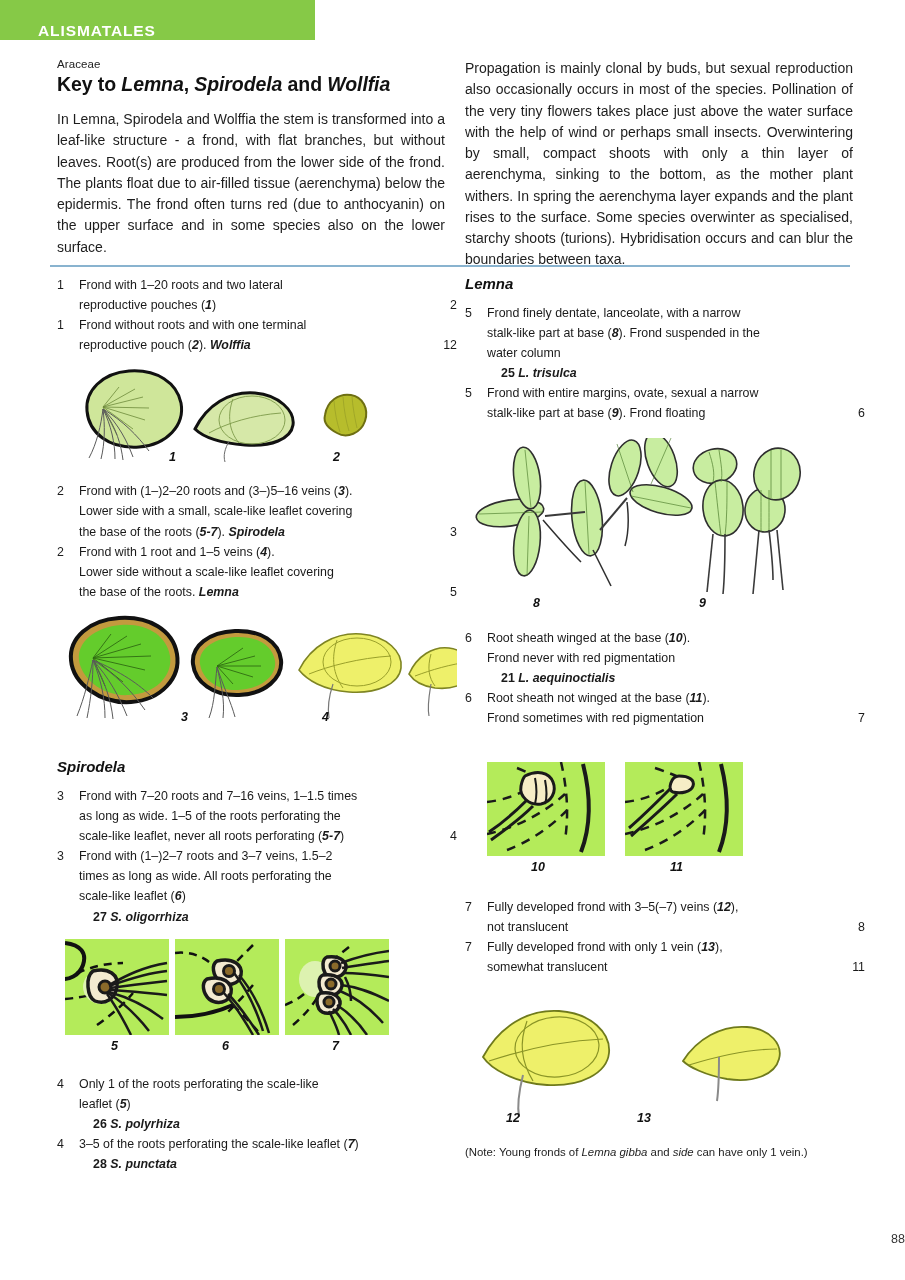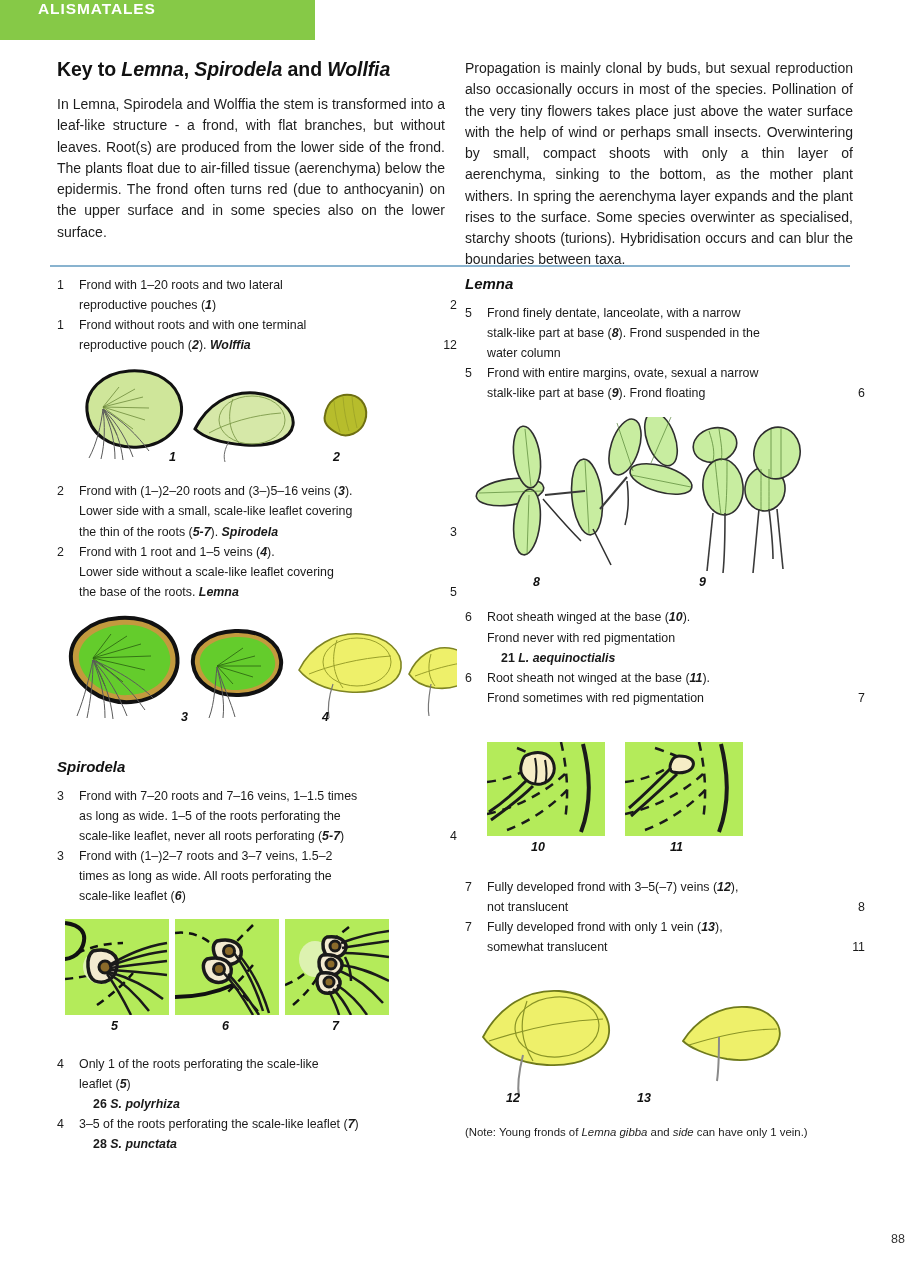--- a/index.html
+++ b/index.html
@@ -12,21 +12,21 @@
     position:relative;
     overflow:hidden;
   }
   .page { position:relative; width:905px; height:1280px; }
 
   
   .order-band{
     position:absolute; left:0; top:0;
     width:315px; height:40px;
     background:#86c947;
-    display:flex; align-items:flex-start;
+    display:flex; align-items:flex-end;
   }
   .order-band .order-label{
     color:#ffffff;
     font-size:15.5px;
     font-weight:700;
     letter-spacing:0.9px;
     padding-left:38px;
   }
 
   
@@ -130,20 +130,21 @@
 </head>
 <body>
 
 <div class="page">
 
   <div class="order-band">
     <span class="order-label">ALISMATALES</span>
   </div>
 
   <div class="col col-left">
+    <div class="family">Araceae</div>
     <h1 class="key-title"><span>Key to </span><i>Lemna</i><span>, </span><i>Spirodela</i><span> and </span><i>Wollfia</i></h1>
     <p class="intro">In Lemna, Spirodela and Wolffia the stem is transformed into a leaf-like structure - a frond, with flat branches, but without leaves. Root(s) are produced from the lower side of the frond. The plants float due to air-filled tissue (aerenchyma) below the epidermis. The frond often turns red (due to anthocyanin) on the upper surface and in some species also on the lower surface.</p>
   </div>
 
   <div class="col col-right">
     <p class="intro">Propagation is mainly clonal by buds, but sexual reproduction also occasionally occurs in most of the species. Pollination of the very tiny flowers takes place just above the water surface with the help of wind or perhaps small insects. Overwintering by small, compact shoots with only a thin layer of aerenchyma, sinking to the bottom, as the mother plant withers. In spring the aerenchyma layer expands and the plant rises to the surface. Some species overwinter as specialised, starchy shoots (turions). Hybridisation occurs and can blur the boundaries  between taxa.</p>
   </div>
 
   <div class="divider"></div>
 
@@ -195,21 +196,21 @@
           <path d="M286 34 C287 47 289 58 292 68"></path>
           <path d="M295 34 C296 46 298 56 300 65"></path>
         </g>
       </svg>
       <span class="figcap" style="left:112px; top:87px">1</span>
       <span class="figcap" style="left:276px; top:87px">2</span>
     </div>
 
     <div class="lead">
       <span class="num">2</span>
-      <span class="body"><span>Frond with (1–)2–20 roots and (3–)5–16 veins (</span><span class="bi">3</span><span>).</span><br><span>Lower side with a small, scale-like leaflet covering</span><br><span>the thin of the roots (</span><span class="bi">5-7</span><span>). </span><span class="bi">Spirodela</span><span class="dest" style="top:3.24em">3</span></span>
+      <span class="body"><span>Frond with (1–)2–20 roots and (3–)5–16 veins (</span><span class="bi">3</span><span>).</span><br><span>Lower side with a small, scale-like leaflet covering</span><br><span>the base of the roots (</span><span class="bi">5-7</span><span>). </span><span class="bi">Spirodela</span><span class="dest" style="top:3.24em">3</span></span>
     </div>
 
     <div class="lead">
       <span class="num">2</span>
       <span class="body"><span>Frond with 1 root and 1–5 veins (</span><span class="bi">4</span><span>).</span><br><span>Lower side without a scale-like leaflet covering</span><br><span>the base of the roots. </span><span class="bi">Lemna</span><span class="dest" style="top:3.24em">5</span></span>
     </div>
 
     <div class="figblock" style="height:128px;margin-top:10px">
       <svg width="400" height="110" viewBox="0 0 400 110">
 
@@ -272,20 +273,21 @@
 
     <div class="lead">
       <span class="num">3</span>
       <span class="body"><span>Frond with 7–20 roots and 7–16 veins, 1–1.5 times</span><br><span>as long as wide. 1–5 of the roots perforating the</span><br><span>scale-like leaflet, never all roots perforating (</span><span class="bi">5-7</span><span>)</span><span class="dest" style="top:3.24em">4</span></span>
     </div>
 
     <div class="lead">
       <span class="num">3</span>
       <span class="body"><span>Frond with (1–)2–7 roots and 3–7 veins, 1.5–2</span><br><span>times as long as wide. All roots perforating the</span><br><span>scale-like leaflet (</span><span class="bi">6</span><span>)</span></span>
     </div>
+    <div class="species"><span class="numpart">27 </span><span>S. oligorrhiza</span></div>
 
     <div class="figblock" style="height:135px;margin-top:12px">
       <svg width="400" height="112" viewBox="0 0 400 112">
         <defs>
           <clipPath id="b5">
               <rect x="8" y="0" width="104" height="96"></rect>
             </clipPath>
           <clipPath id="b6">
               <rect x="118" y="0" width="104" height="96"></rect>
             </clipPath>
@@ -378,20 +380,21 @@
   </div>
 
   <div class="keycol keycol-right">
 
     <div class="genus-head">Lemna</div>
 
     <div class="lead">
       <span class="num">5</span>
       <span class="body"><span>Frond finely dentate, lanceolate, with a narrow</span><br><span>stalk-like part at base (</span><span class="bi">8</span><span>). Frond suspended in the</span><br><span>water column</span></span>
     </div>
+    <div class="species"><span class="numpart">25 </span><span>L. trisulca</span></div>
 
     <div class="lead">
       <span class="num">5</span>
       <span class="body"><span>Frond with entire margins, ovate, sexual a narrow</span><br><span>stalk-like part at base (</span><span class="bi">9</span><span>). Frond floating</span><span class="dest" style="top:1.62em">6</span></span>
     </div>
 
     <div class="figblock" style="height:190px;margin-top:14px">
       <svg width="400" height="172" viewBox="0 0 400 172">
         <g fill="#c8eda0" stroke="#2f2f2f" stroke-width="1.6">
 

